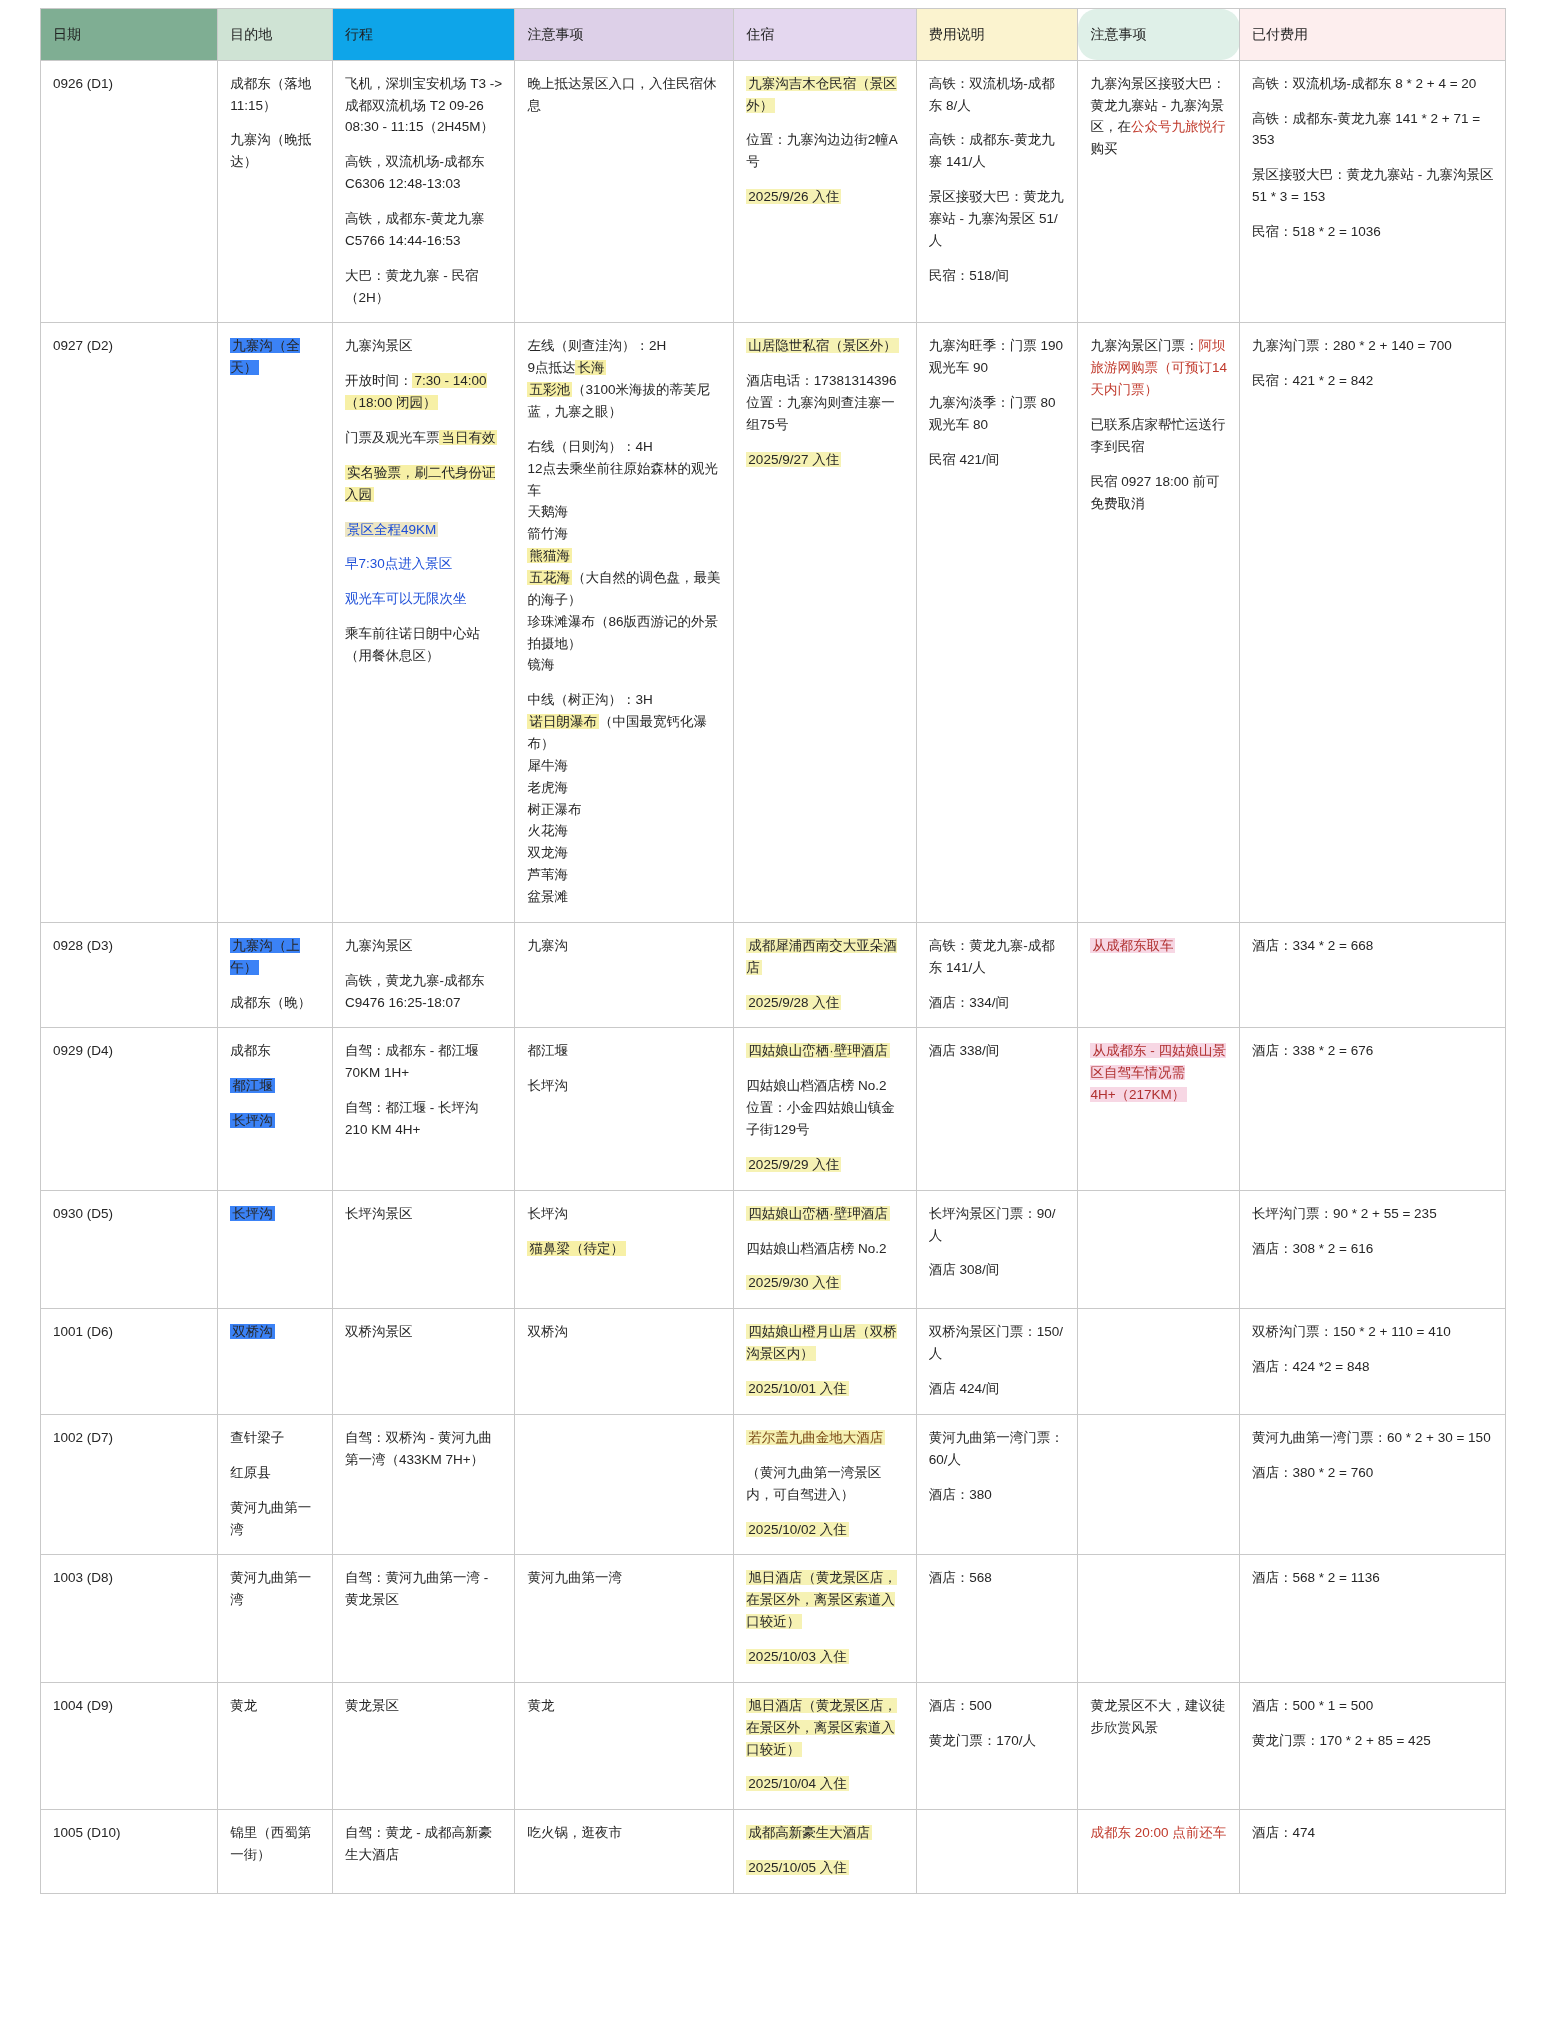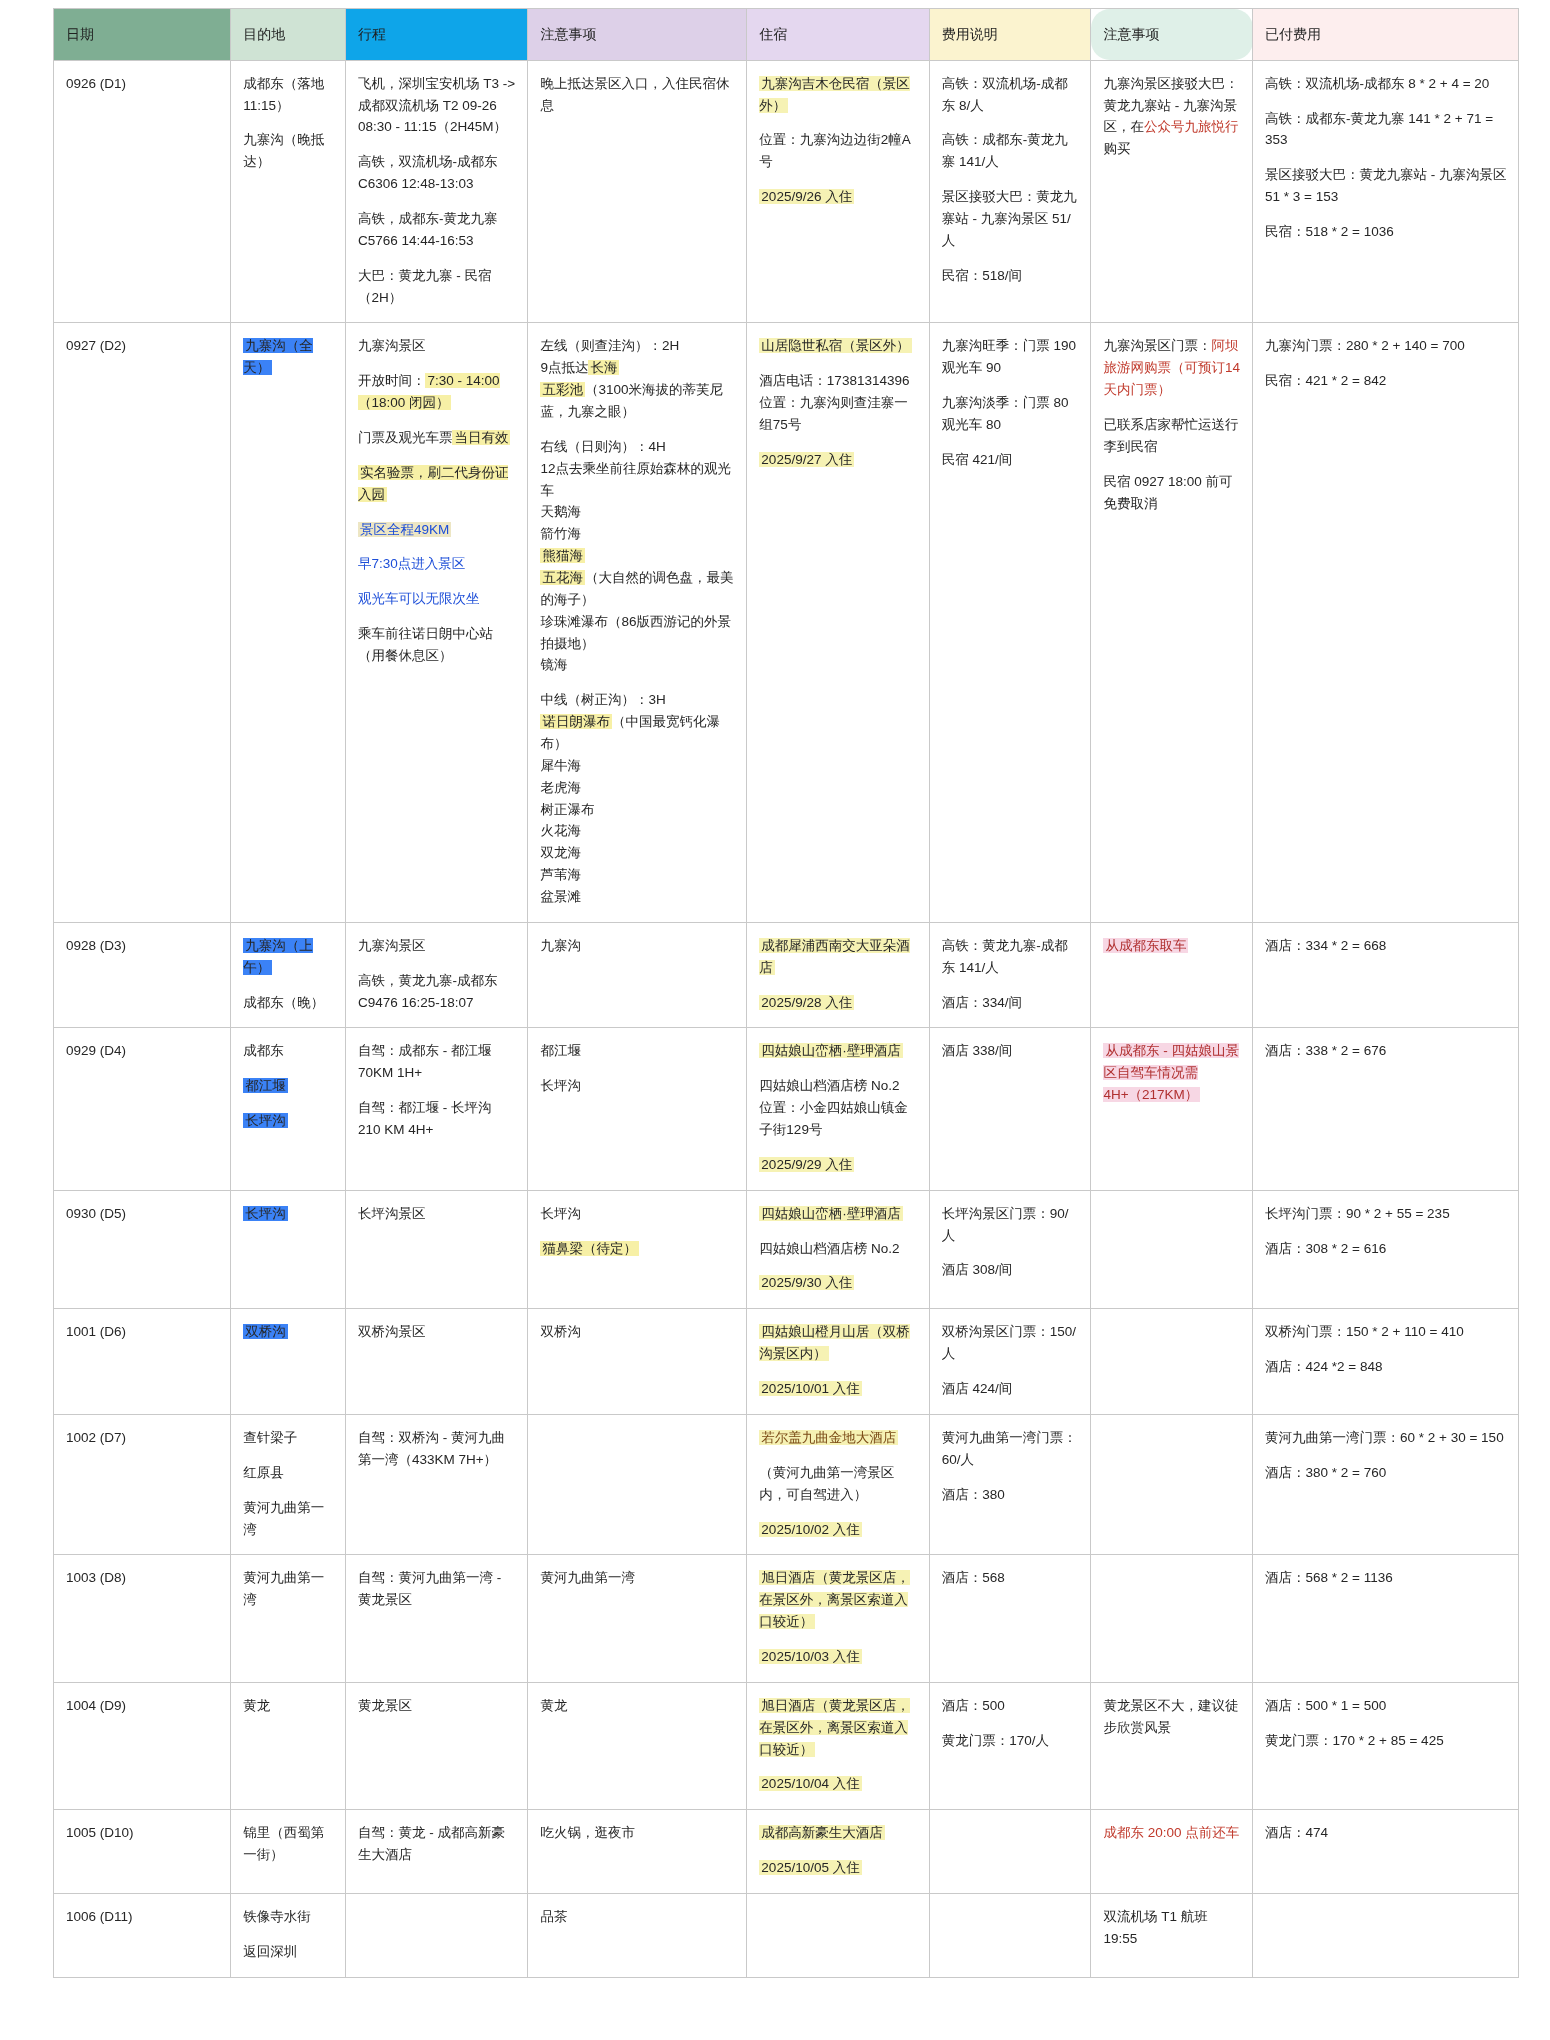--- a/index.html
+++ b/index.html
@@ -7,21 +7,21 @@
     padding: 0;
     background: #ffffff;
   }
   body {
     font-family: "Liberation Sans", sans-serif;
     color: #262626;
     width: 1550px;
   }
   .page {
     width: 1550px;
-    padding: 0 0 60px 13px;
+    padding: 0 0 60px 0;
     box-sizing: border-box;
   }
   table.itinerary {
     border-collapse: collapse;
     table-layout: fixed;
     margin: 8px 40px 0 40px;
     width: 1466px;
     font-size: 13.5px;
   }
   table.itinerary col.c-date   { width: 170px; }
@@ -463,34 +463,15 @@
             <div class="blk"><span class="hl-yellow2">2025/10/05 入住</span></div>
           </td>
           <td class="cell"></td>
           <td class="cell">
             <div class="blk"><span class="t-red">成都东 20:00 点前还车</span></div>
           </td>
           <td class="cell">
             <div class="blk">酒店：474</div>
           </td>
         </tr>
-        <tr>
-          <td class="cell">
-            <span class="ln">1006 (D11)</span>
-          </td>
-          <td class="cell">
-            <div class="blk">铁像寺水街</div>
-            <div class="blk">返回深圳</div>
-          </td>
-          <td class="cell"></td>
-          <td class="cell">
-            <div class="blk">品茶</div>
-          </td>
-          <td class="cell"></td>
-          <td class="cell"></td>
-          <td class="cell">
-            <div class="blk">双流机场 T1 航班 19:55</div>
-          </td>
-          <td class="cell"></td>
-        </tr>
       </tbody>
 </table>
 </div>
 
 </body></html>

